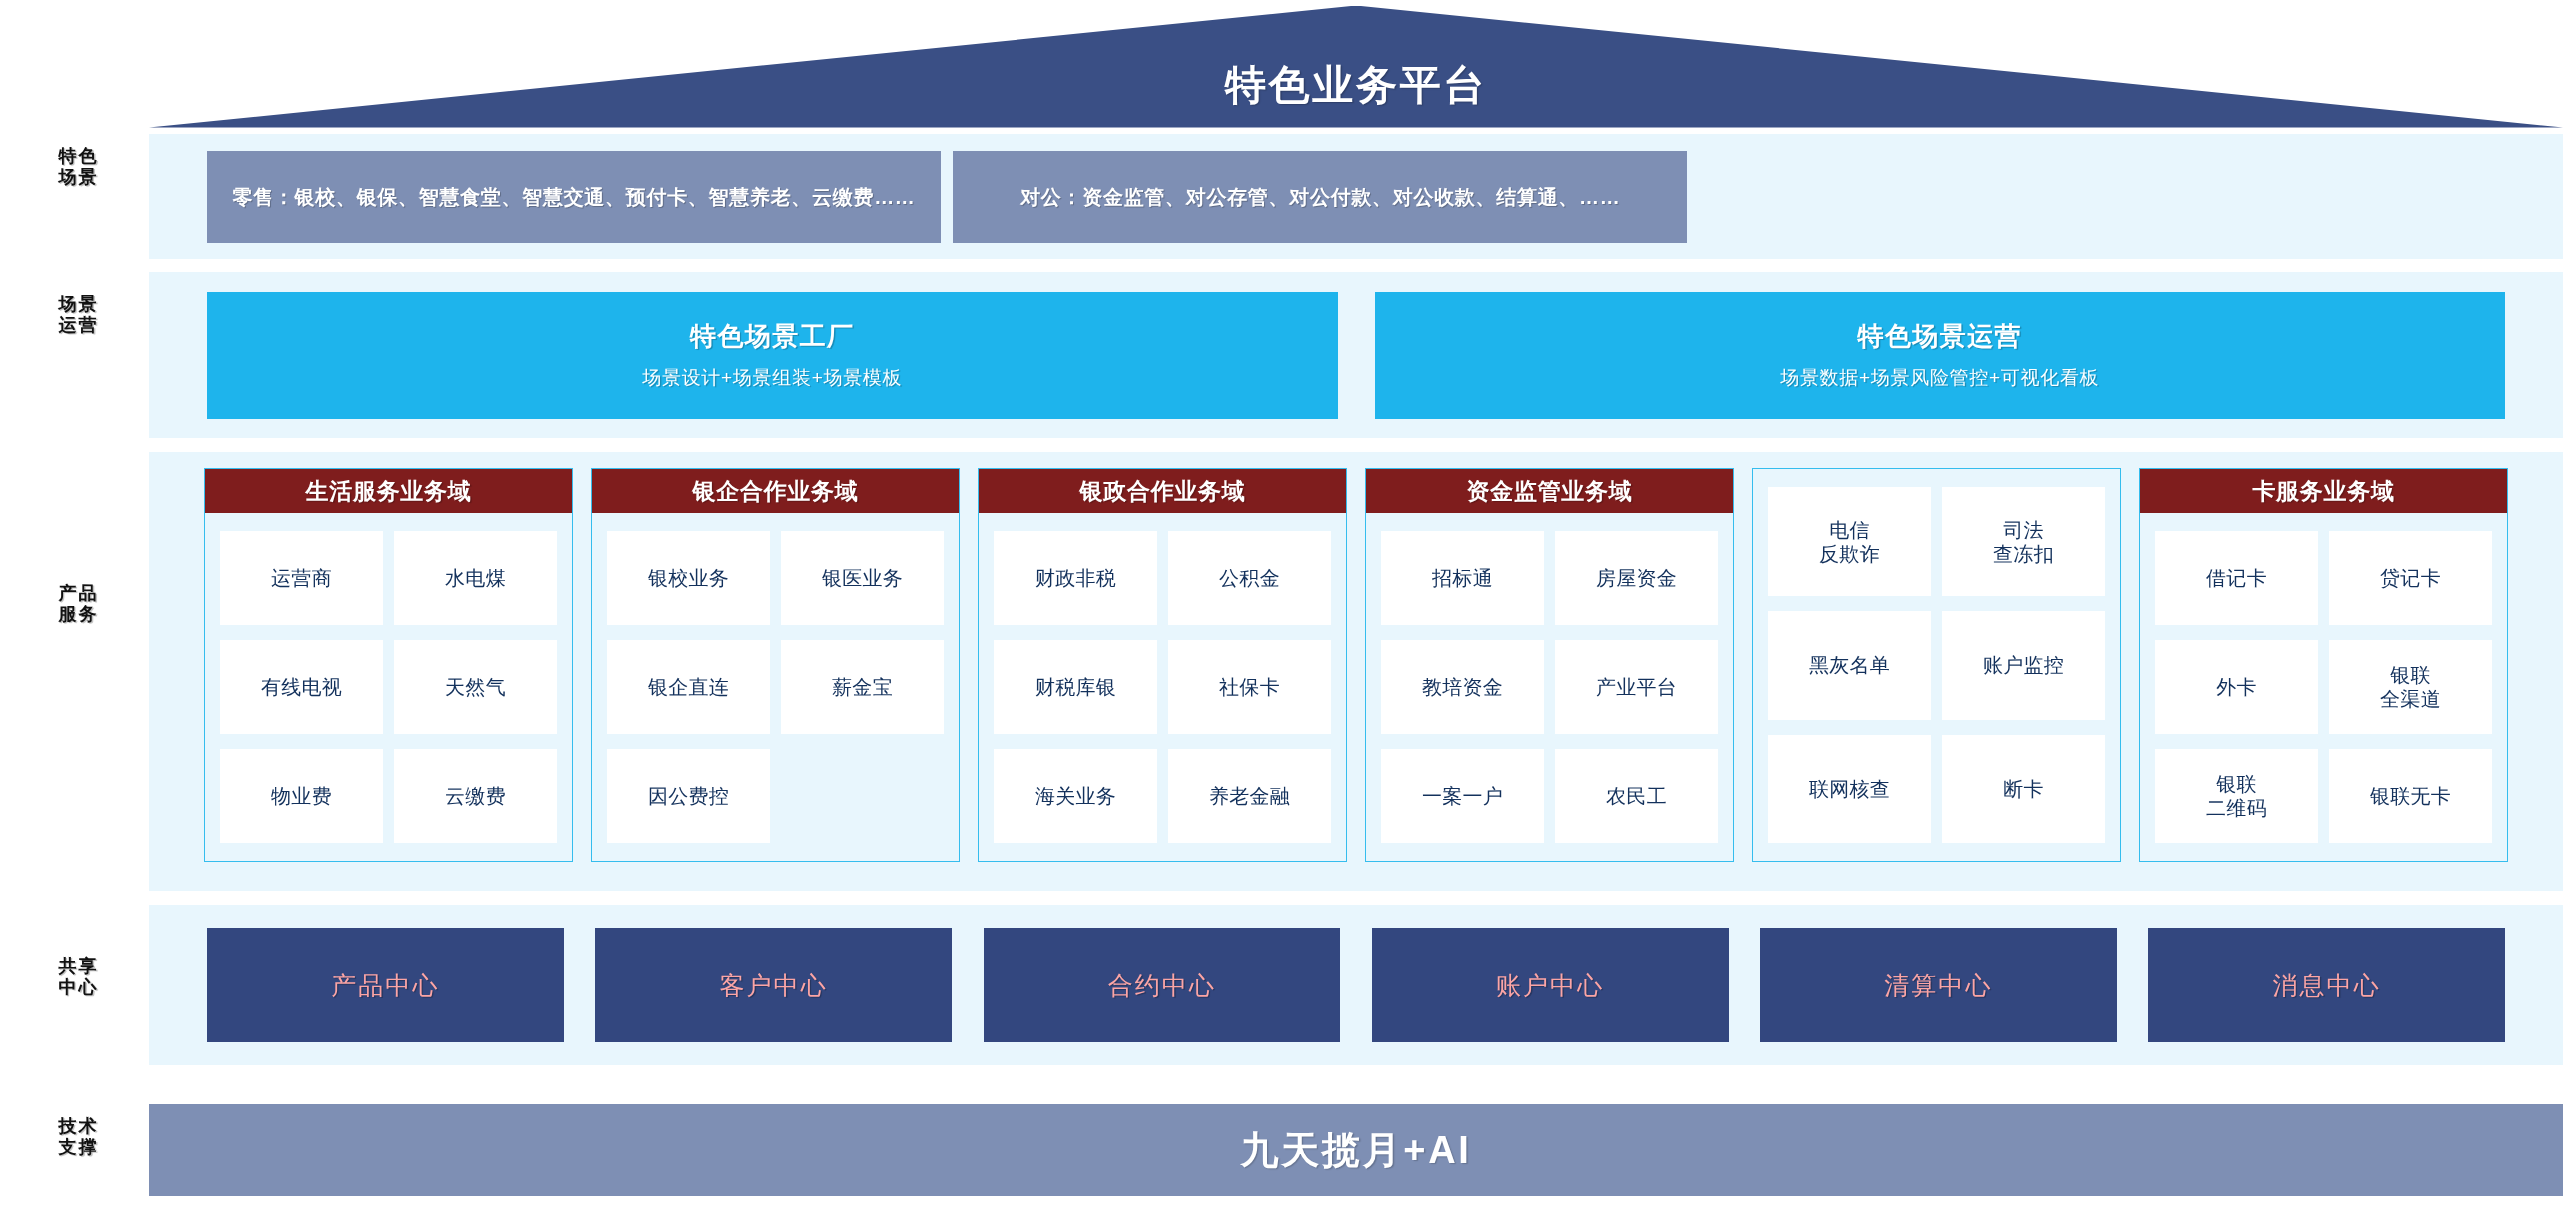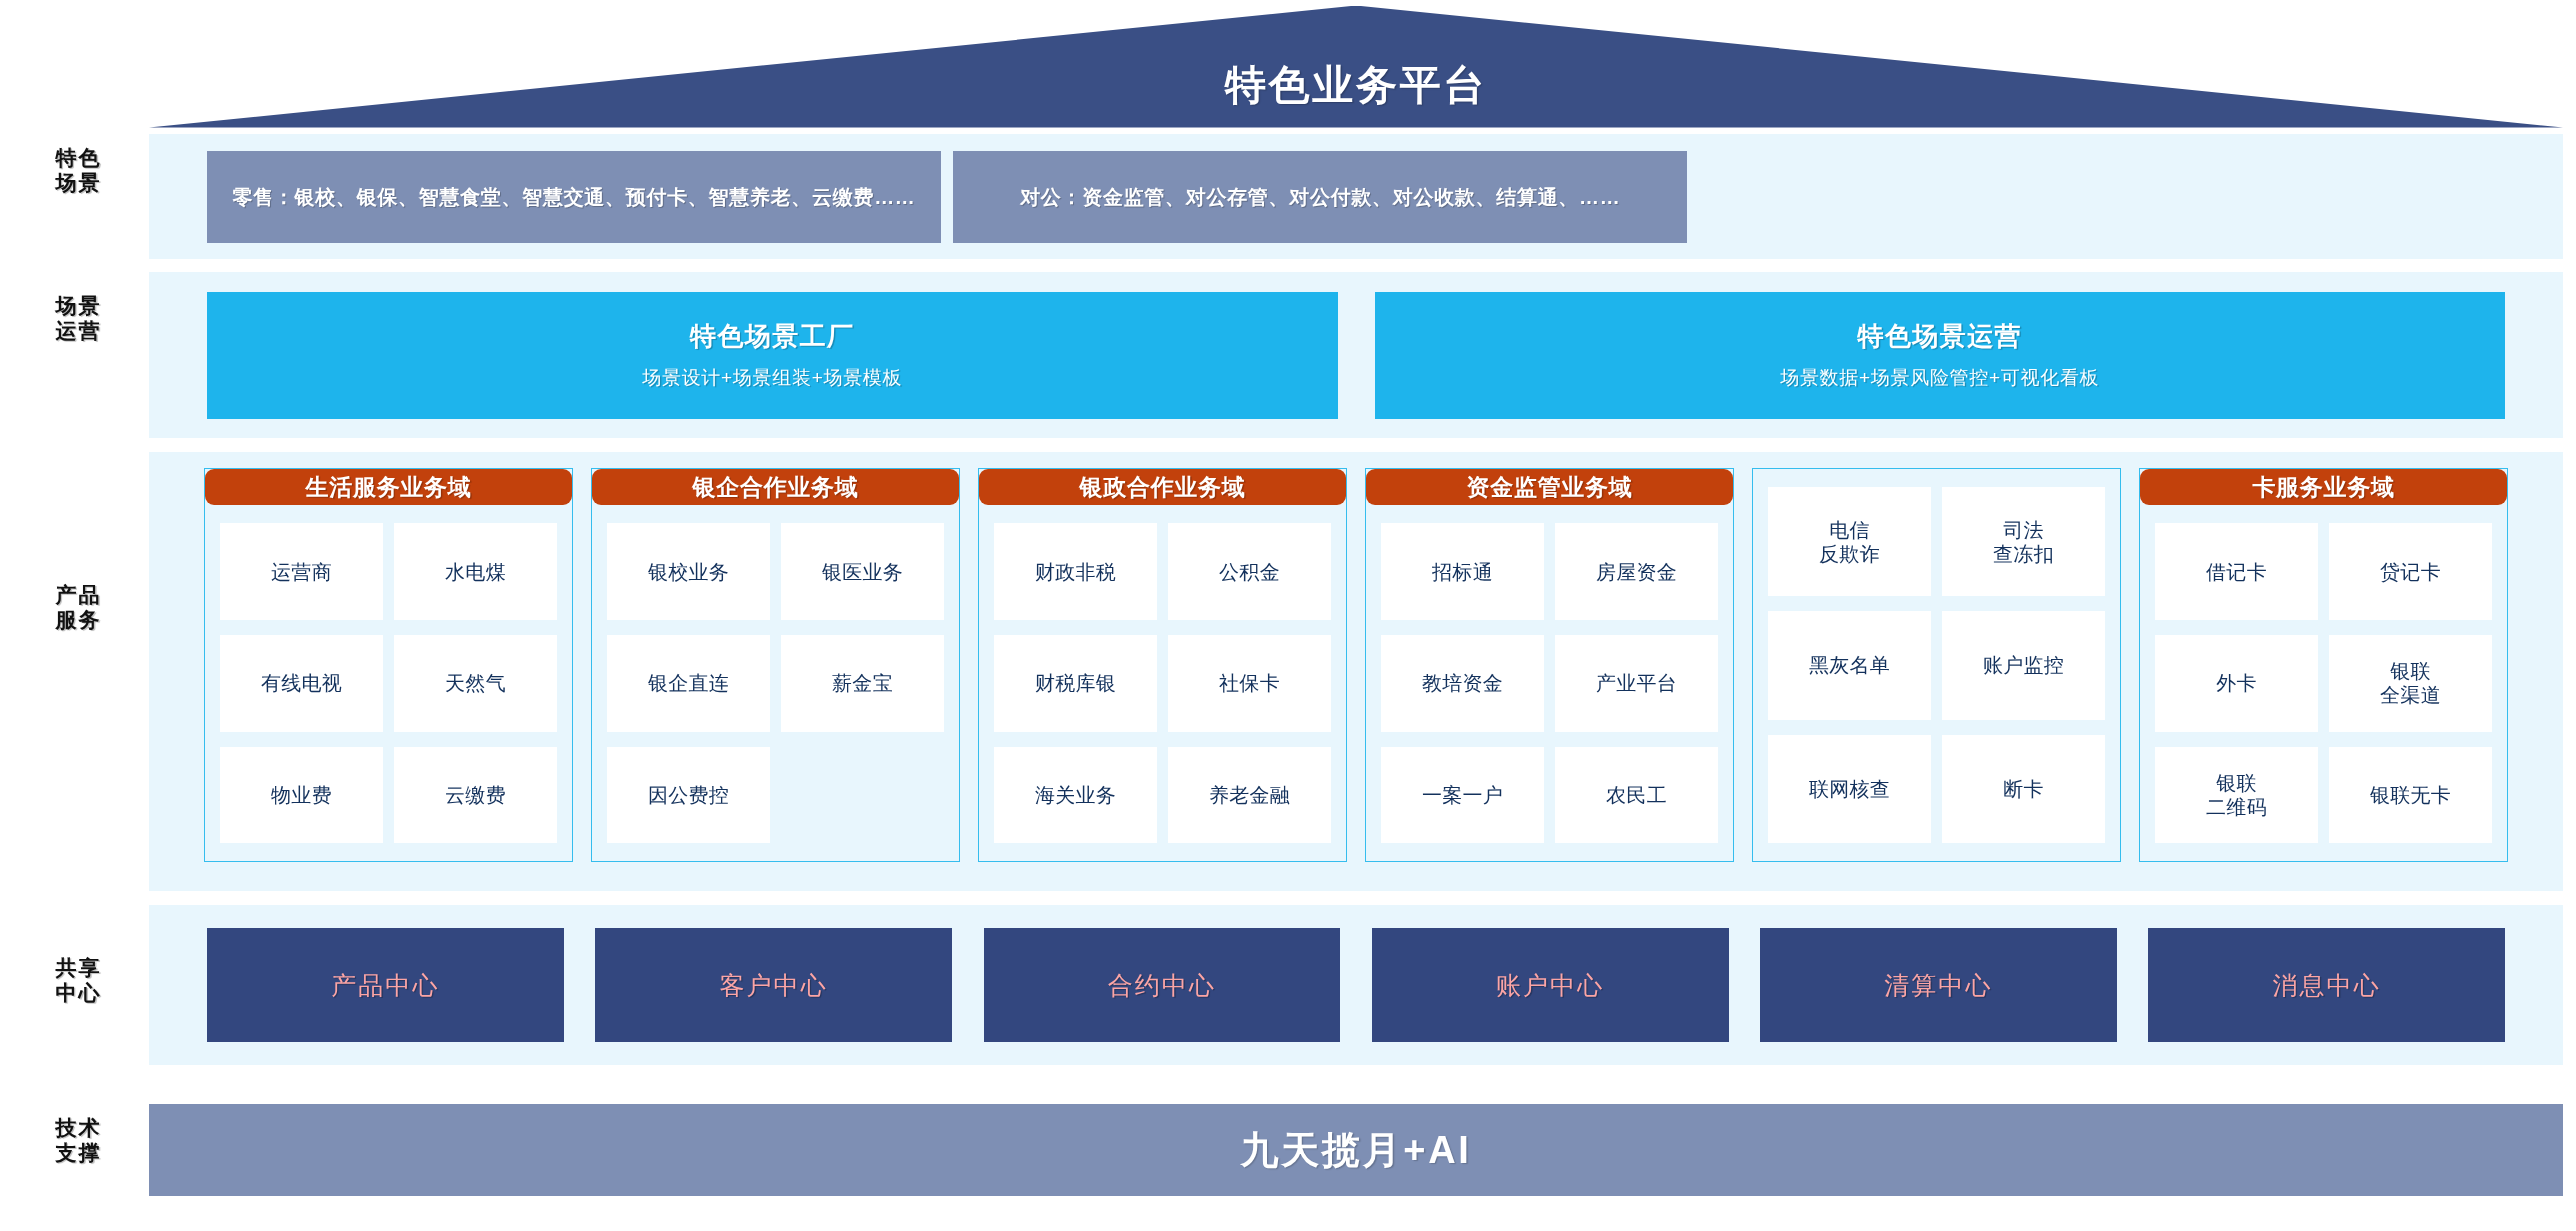--- a/index.html
+++ b/index.html
@@ -17,21 +17,21 @@
     display:flex;align-items:flex-end;justify-content:center;
   }
   .roof-title{
     font-size:41px;font-weight:bold;color:#ffffff;letter-spacing:2.7px;
     padding-bottom:15px;text-shadow:1.4px 1.4px 1.4px rgba(0,0,0,.22);
     white-space:nowrap;
   }
   
   .rowlabel{
     position:absolute;left:20.5px;width:116px;
-    font-size:21px;font-weight:bold;line-height:1.18;
+    font-size:18px;font-weight:bold;line-height:1.18;
     color:#111111;text-align:center;letter-spacing:2.1px;
     text-shadow:1.4px 1.4px 0.7px rgba(0,0,0,.25);
   }
   .rl-1{top:146px;}
   .rl-2{top:294px;}
   .rl-3{top:583px;}
   .rl-4{top:956px;}
   .rl-5{top:1116px;}
   
   .band{position:absolute;background:#e8f6fd;}
@@ -73,24 +73,24 @@
   .prod-row{
     position:absolute;left:149px;top:452px;width:2414px;height:439px;
     display:flex;align-items:flex-start;gap:18px;padding:16.4px 55px 0 55px;
     box-sizing:border-box;
   }
   .domain-card{
     flex:1;border:1.4px solid #35bdee;background:#e8f6fd;
     display:flex;flex-direction:column;height:394px;box-sizing:border-box;
   }
   .domain-head{
-    background:#c2410c;color:#ffffff;
+    background:#7f1d1d;color:#ffffff;
     font-size:23px;font-weight:bold;letter-spacing:0.7px;
-    height:36px;display:flex;align-items:center;justify-content:center;
-    text-shadow:1.4px 1.4px 0.7px rgba(0,0,0,.22);white-space:nowrap;border-radius:9px;
+    height:44px;display:flex;align-items:center;justify-content:center;
+    text-shadow:1.4px 1.4px 0.7px rgba(0,0,0,.22);white-space:nowrap;
   }
   .domain-grid{
     flex:1;display:grid;grid-template-columns:1fr 1fr;grid-template-rows:1fr 1fr 1fr;
     gap:15px 11px;padding:18px 15px;box-sizing:border-box;
   }
   .domain-cell{
     background:#ffffff;color:#13315c;
     display:flex;align-items:center;justify-content:center;text-align:center;
     font-size:20px;line-height:1.2;white-space:pre-line;letter-spacing:0.3px;
   }

